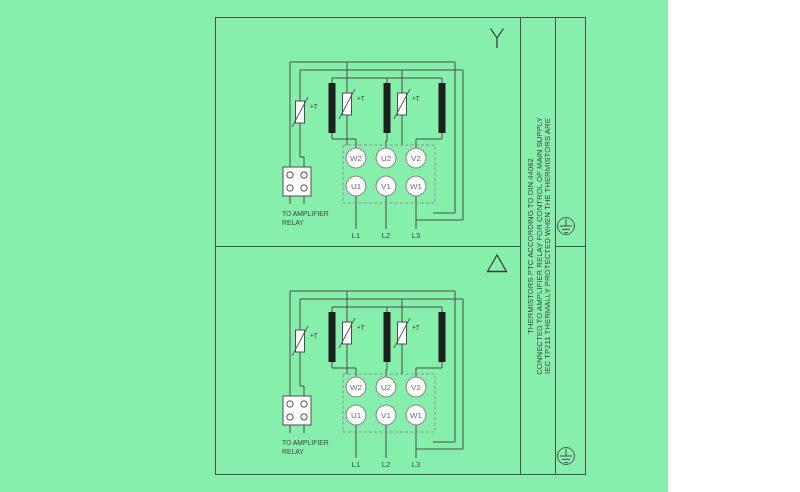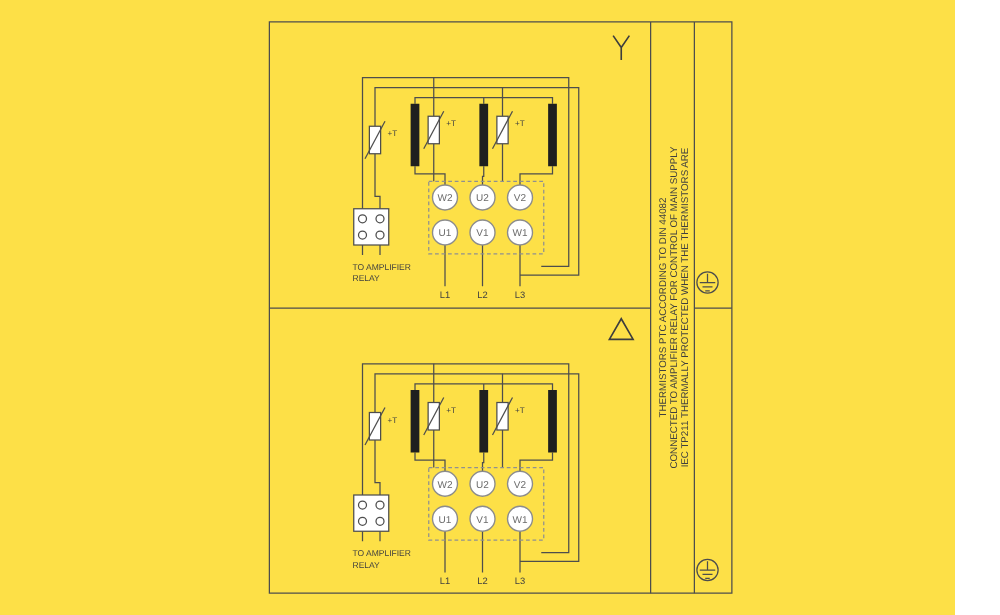--- a/index.html
+++ b/index.html
@@ -1,16 +1,16 @@
 <!DOCTYPE html>
 <html><head>
 <meta charset="utf-8">
 <style>
   html,body { margin:0; padding:0; background:#ffffff; }
-  .stage { position:relative; width:764px; height:492px; background:#fde047; overflow:hidden; }
+  .stage { position:relative; width:668px; height:492px; background:#86efac; overflow:hidden; }
   svg { display:block; }
   svg text { font-family:"Liberation Sans","DejaVu Sans",sans-serif; fill:#4a4a4a; }
   .frame rect, .frame line { stroke:#4d4d4d; stroke-width:1; fill:none; }
   .wire path, path.wire { stroke:#4d4d4d; stroke-width:1; fill:none; }
   .sym { stroke:#3d3d3d; stroke-width:1.3; fill:none; }
   .winding { fill:#1f1f1f; stroke:none; }
   .comp { fill:#ffffff; stroke:#4d4d4d; stroke-width:1; }
   .smallc { fill:#ffffff; stroke:#4d4d4d; stroke-width:1; }
   .dashed { fill:none; stroke:#909090; stroke-width:1; stroke-dasharray:3 2.2; }
   circle.term { fill:#ffffff; stroke:#8c8c8c; stroke-width:1.1; }

